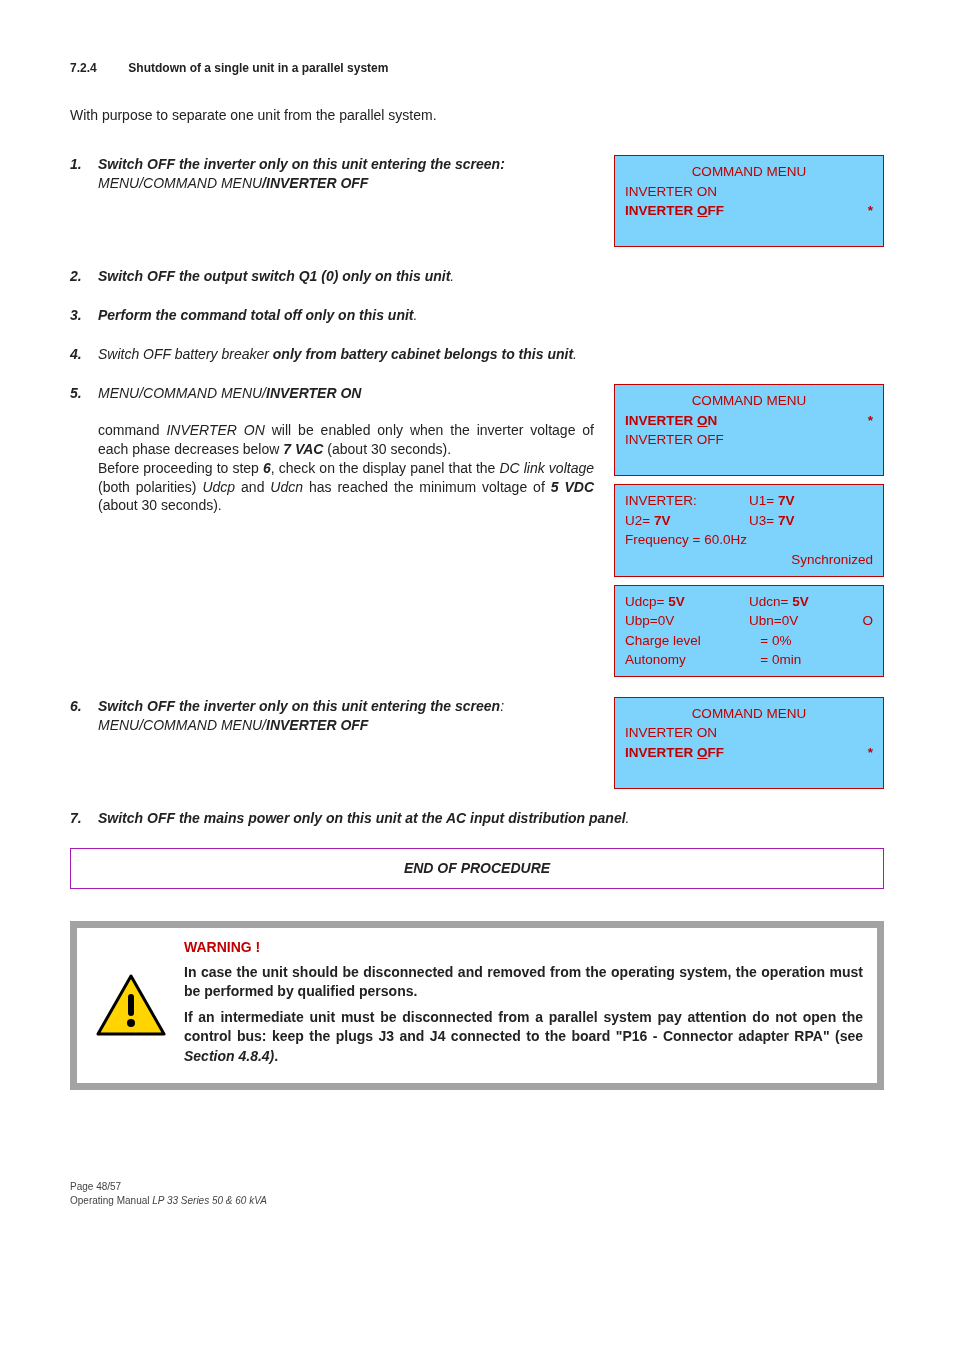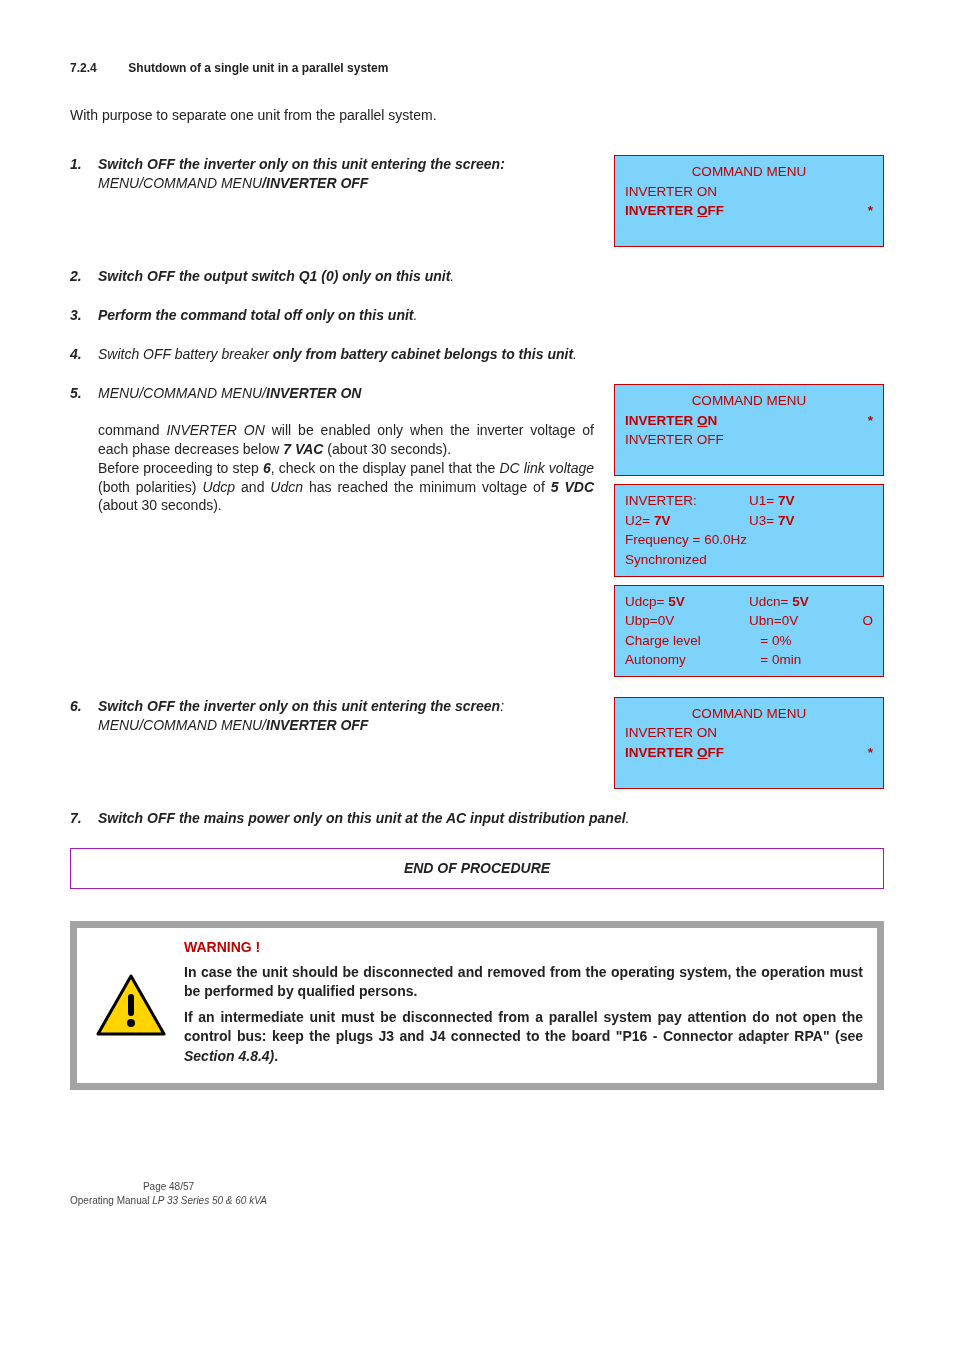--- a/index.html
+++ b/index.html
@@ -34,21 +34,21 @@
     padding: 6px 10px;
     box-sizing: border-box;
     font-size: 13.5px;
     line-height: 1.45;
     flex-shrink: 0;
   }
   .lcd-title { text-align: center; }
   .lcd-row { display: flex; justify-content: space-between; }
   .lcd-grid { display: flex; }
   .lcd-col { flex: 1; }
-  .lcd-center { text-align: left; }
+  .lcd-center { text-align: right; }
   .lcd-stack { display: flex; flex-direction: column; gap: 8px; width: 270px; flex-shrink: 0; }
   .u { text-decoration: underline; }
   .attention-block { display: flex; margin-top: 6px; }
   .attention-label { font-weight: bold; width: 95px; flex-shrink: 0; }
   .attention-text { flex: 1; text-align: justify; }
   .remark-block { display: flex; margin-top: 18px; padding-left: 0; }
   .remark-label { font-weight: bold; width: 95px; flex-shrink: 0; }
   .remark-text { flex: 1; text-align: justify; }
   .before-para { text-align: justify; }
   .end-box {
@@ -89,21 +89,21 @@
     line-height: 1.4;
   }
   .footer {
     display: flex;
     justify-content: space-between;
     font-size: 10px;
     color: #444;
     margin-top: 90px;
   }
   .footer-col { line-height: 1.4; }
-  .footer-right { text-align: center; }
+  .footer-right { text-align: left; }
   .just { text-align: justify; }
 </style>
 </head>
 <body>
 
 <div class="section-heading">
   <span class="section-num">7.2.4</span>
   <span>Shutdown of a single unit in a parallel system</span>
 </div>
 

